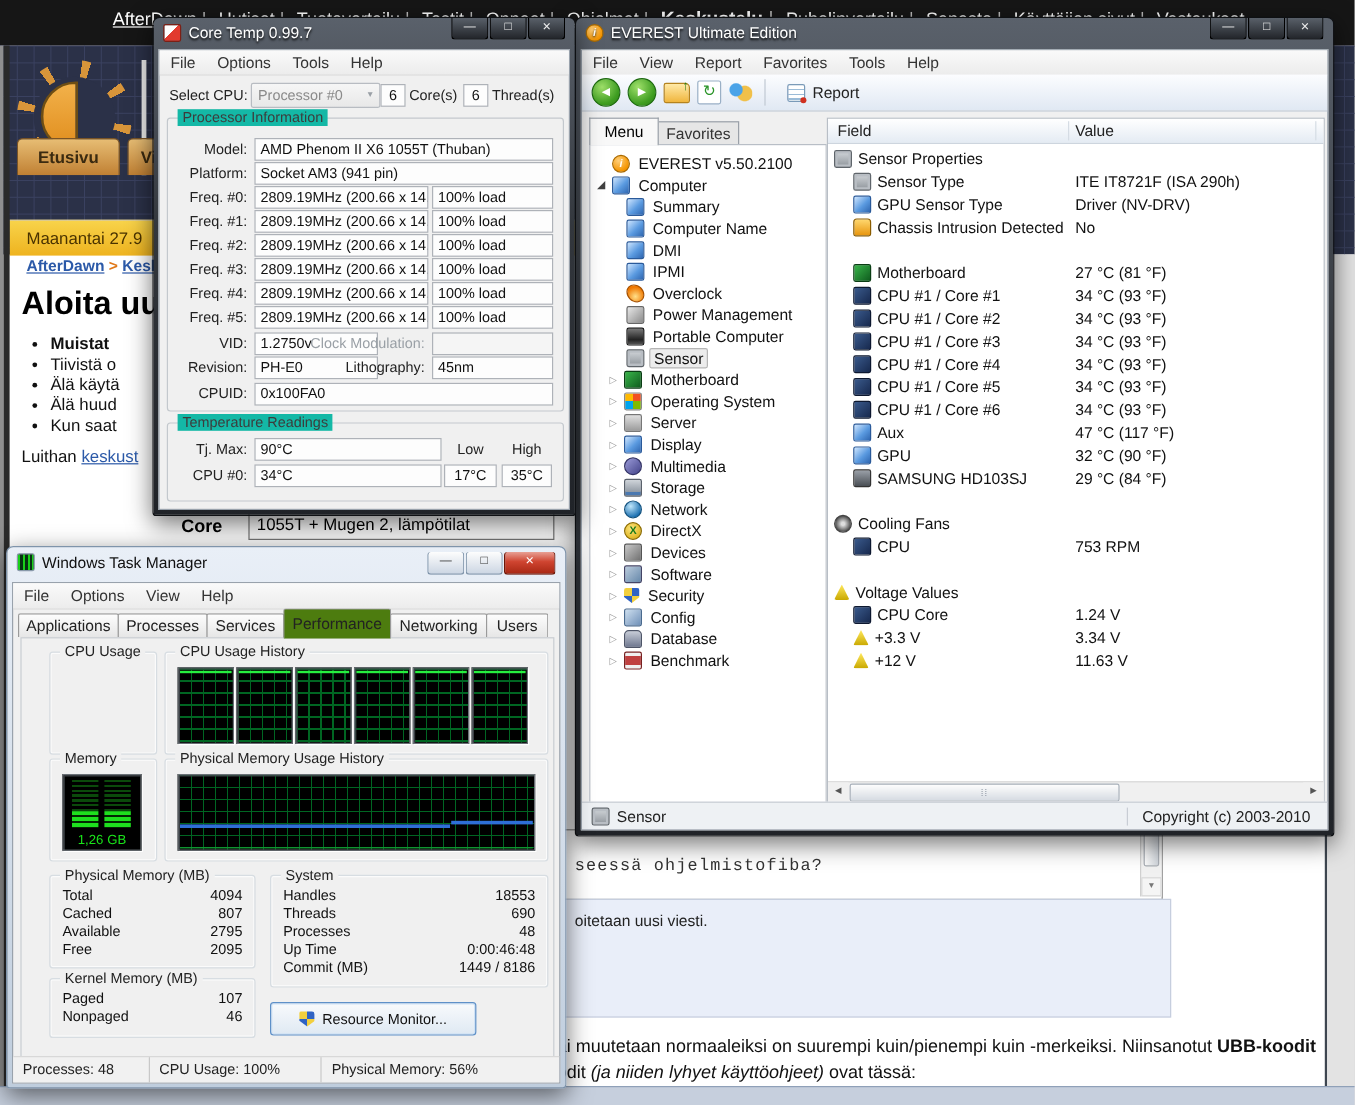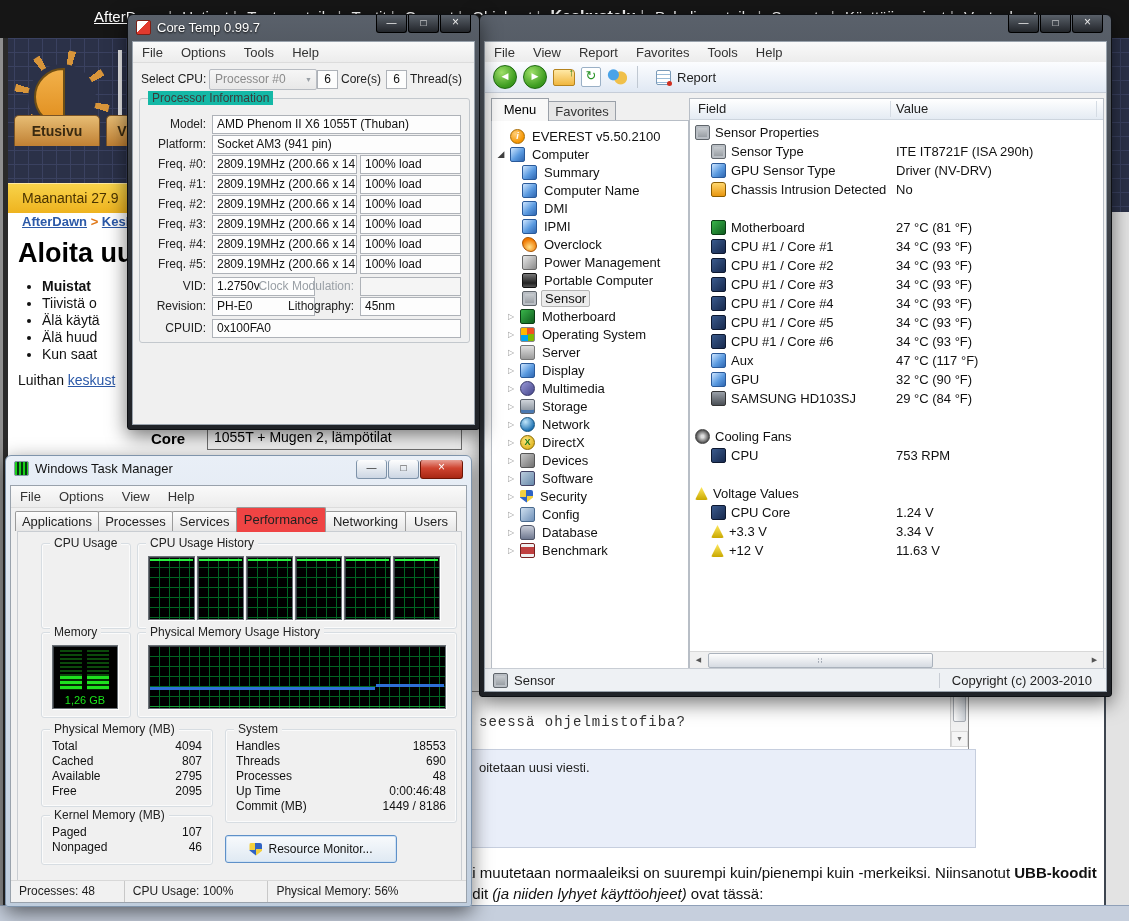--- a/index.html
+++ b/index.html
@@ -136,21 +136,21 @@
   .trow.child{padding-left:21px;}
   .trow .tval{position:absolute;left:206px;}
   .hsb{position:absolute;left:0;right:0;bottom:0;height:17px;background:#f0f0f0;border-top:1px solid #d8d8d8;}
   .hsb .ar{position:absolute;top:0;bottom:0;width:17px;color:#555;font-size:7px;text-align:center;line-height:16px;background:#f0f0f0;}
   .hsb .thumb{position:absolute;left:18px;width:54%;top:1px;bottom:1px;background:linear-gradient(#fdfdfd,#d6dbe2);border:1px solid #aab2bc;border-radius:2px;}
   .hsb .thumb::after{content:"⁞⁞";position:absolute;left:0;right:0;text-align:center;color:#8a93a0;font-size:8px;line-height:13px;letter-spacing:1px;}
   #ev .statusbar{position:absolute;left:0;right:0;bottom:0;height:22px;background:#eef1f4;border-top:1px solid #c8cdd4;display:flex;align-items:center;font-size:13px;color:#222;}
   
   #tm .tabstrip{position:absolute;left:4px;top:21px;right:4px;height:24px;}
   #tm .tab{position:absolute;top:4px;height:19px;background:linear-gradient(#fdfdfd,#e6e6e6);border:1px solid #9a9a9a;border-bottom:none;border-radius:2px 2px 0 0;font-size:13px;color:#222;text-align:center;line-height:19px;}
-  #tm .tab.on{top:0;height:24px;background:#ef4444;z-index:3;line-height:24px;}
+  #tm .tab.on{top:0;height:24px;background:#4d7c0f;z-index:3;line-height:24px;}
   #tm .page{position:absolute;left:6px;top:45px;width:443px;height:348px;background:#f0f0f0;border:1px solid #c9cdd2;}
   #tm .gb{border:1px solid #d7dde2;box-shadow:inset 0 0 0 1px #fbfbfb;}
   #tm .gbt{background:#f0f0f0;color:#222;}
   .gauge{position:absolute;background:#000;border:1px solid #6a7076;box-shadow:inset 1px 1px 0 #3a3f44,1px 1px 0 #fff;}
   .gcol{position:absolute;top:4px;width:22px;height:40px;}
   .gcol.full{background:repeating-linear-gradient(180deg,#1ee01e 0 3px,#032803 3px 5px);}
   .gcol .dim{position:absolute;left:0;right:0;top:0;height:26px;background:repeating-linear-gradient(180deg,#0b4a0b 0 2px,#000 2px 4px);}
   .gcol .lit{position:absolute;left:0;right:0;bottom:0;height:14px;background:repeating-linear-gradient(180deg,#1ee01e 0 3px,#032803 3px 5px);}
   .gtext{position:absolute;left:0;right:0;bottom:2px;text-align:center;color:#1ae41a;font-size:11px;}
   .hist{position:absolute;background-color:#000;border:1px solid #6a7076;box-shadow:inset 1px 1px 0 #3a3f44,1px 1px 0 #fff;
@@ -218,20 +218,24 @@
     <span>ai muutetaan normaaleiksi on suurempi kuin/pienempi kuin -merkeiksi. Niinsanotut </span><b>UBB-koodit</b>
   </div>
   <div class="helpline abs" style="left:464px;top:885px;width:650px">
     <span>odit </span><i>(ja niiden lyhyet käyttöohjeet)</i><span> ovat tässä:</span>
   </div>
   <div id="rightline" class="abs"></div>
   <div id="rightstrip" class="abs"></div>
   <div id="bottomstrip" class="abs"></div>
 
   <div id="ev" class="win win-dark" style="left:479px;top:14px;width:631px;height:681px;z-index:10">
+    <div class="titlebar">
+      <span class="ic ic-einfo"></span>
+      <span>EVEREST Ultimate Edition</span>
+    </div>
     <div class="winbtns">
       <div class="wbtn min"></div>
       <div class="wbtn max"></div>
       <div class="wbtn cls"></div>
     </div>
     <div class="inner" style="left:4px;top:26px;width:621px;height:649px">
       <div class="appmenu">
         <span>File</span>
         <span>View</span>
         <span>Report</span>
@@ -551,20 +555,31 @@
         <div class="flabel dis" style="left:100px;top:180px;width:114px">Clock Modulation:</div>
         <div class="fbox dis" style="left:220px;top:178px;width:95px"></div>
         <div class="flabel" style="left:2px;top:200px;width:64px">Revision:</div>
         <div class="fbox" style="left:72px;top:198px;width:97px">PH-E0</div>
         <div class="flabel" style="left:100px;top:200px;width:114px">Lithography:</div>
         <div class="fbox" style="left:220px;top:198px;width:95px">45nm</div>
         <div class="flabel" style="left:2px;top:222px;width:64px">CPUID:</div>
         <div class="fbox" style="left:72px;top:220px;width:243px">0x100FA0</div>
       </div>
 
+      <div class="gb" style="left:6px;top:310px;width:329px;height:64px">
+        <div class="gbt">Temperature Readings</div>
+        <div class="flabel" style="left:2px;top:14px;width:64px">Tj. Max:</div>
+        <div class="fbox" style="left:72px;top:12px;width:150px">90°C</div>
+        <div class="flabel" style="left:230px;top:14px;width:44px;text-align:center">Low</div>
+        <div class="flabel" style="left:278px;top:14px;width:42px;text-align:center">High</div>
+        <div class="flabel" style="left:2px;top:36px;width:64px">CPU #0:</div>
+        <div class="fbox" style="left:72px;top:34px;width:150px">34°C</div>
+        <div class="fbox c" style="left:230px;top:34px;width:42px">17°C</div>
+        <div class="fbox c" style="left:278px;top:34px;width:40px">35°C</div>
+      </div>
     </div>
   </div>
 
   <div id="tm" class="win win-light" style="left:5px;top:455px;width:465px;height:450px;z-index:30">
     <div class="titlebar">
       <span class="ic ic-tmapp"></span>
       <span>Windows Task Manager</span>
     </div>
     <div class="winbtns" style="top:4px">
       <div class="wbtn min" style="border-radius:3px"></div>

